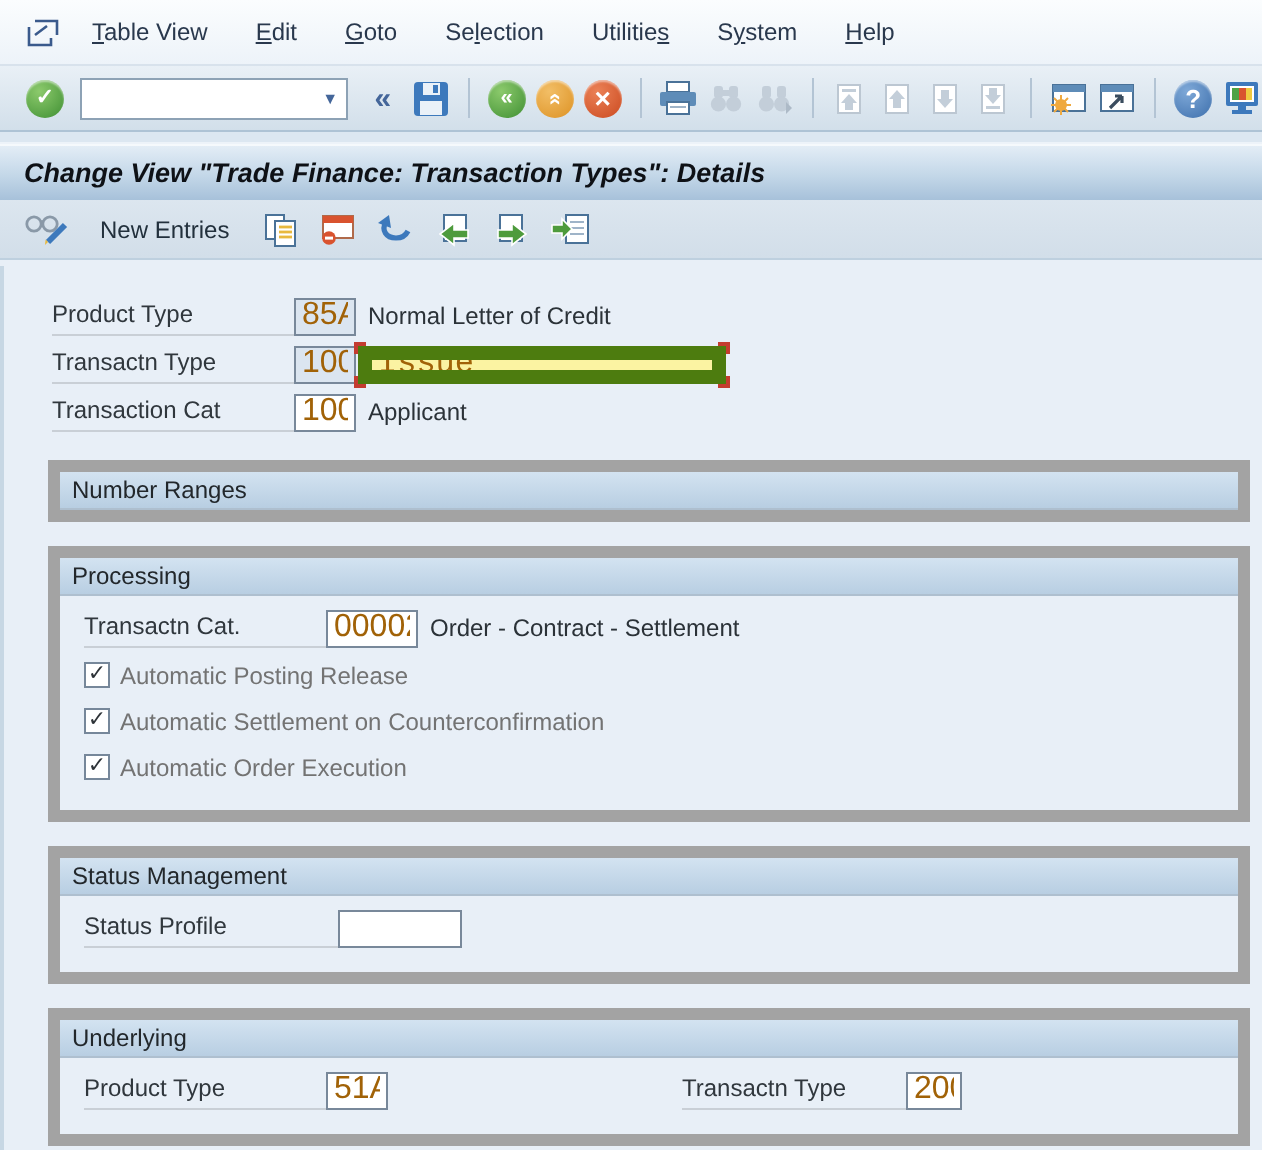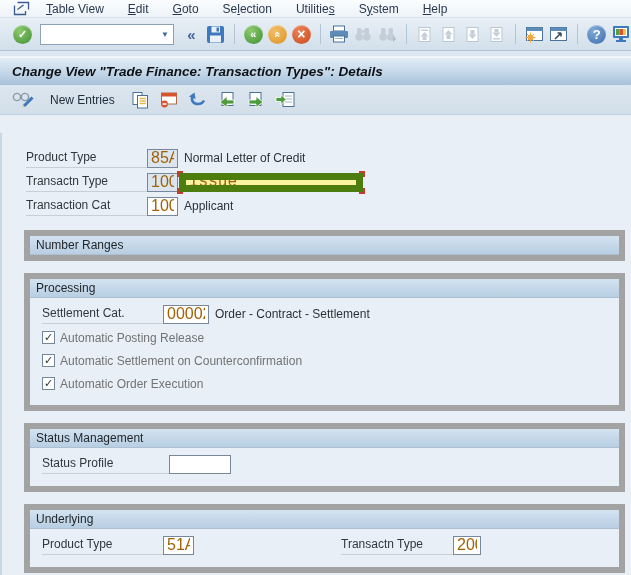--- a/index.html
+++ b/index.html
@@ -6,21 +6,21 @@
   html,body { width:631px; height:575px; overflow:hidden; }
   body {
     font-family:"Liberation Sans", sans-serif;
     font-size:12px;
     color:#2B3540;
     background:#E8EFF7;
     position:relative;
   }
   
   .menubar {
-    height:18px;
+    height:33px;
     background:linear-gradient(180deg,#FBFDFE 0%,#EDF3F9 100%);
     border-bottom:1px solid #D8E2EC;
     display:flex; align-items:center;
     padding-left:8px;
     color:#29384D;
   }
   .sysmenu { width:26px; display:flex; align-items:center; justify-content:center; }
   .menu-item { padding:4px 12px; cursor:default; white-space:nowrap; }
   .menu-item u { text-decoration:underline; }
   
@@ -362,21 +362,21 @@
   </div>
 
   <div class="groupbox">
     <div class="grouphead">Number Ranges</div>
   </div>
 
   <div class="groupbox">
     <div class="grouphead">Processing</div>
     <div class="groupbody">
       <div class="frow">
-        <span class="flabel">Settlement Cat.</span>
+        <span class="flabel">Transactn Cat.</span>
         <input class="fbox w5" value="00002" style="">
         <span class="fdesc">Order - Contract - Settlement</span>
       </div>
       <div class="cbrow">
         <span class="checkbox">
             <span>✓</span>
           </span>
         <span class="cblabel">Automatic Posting Release</span>
       </div>
       <div class="cbrow">

